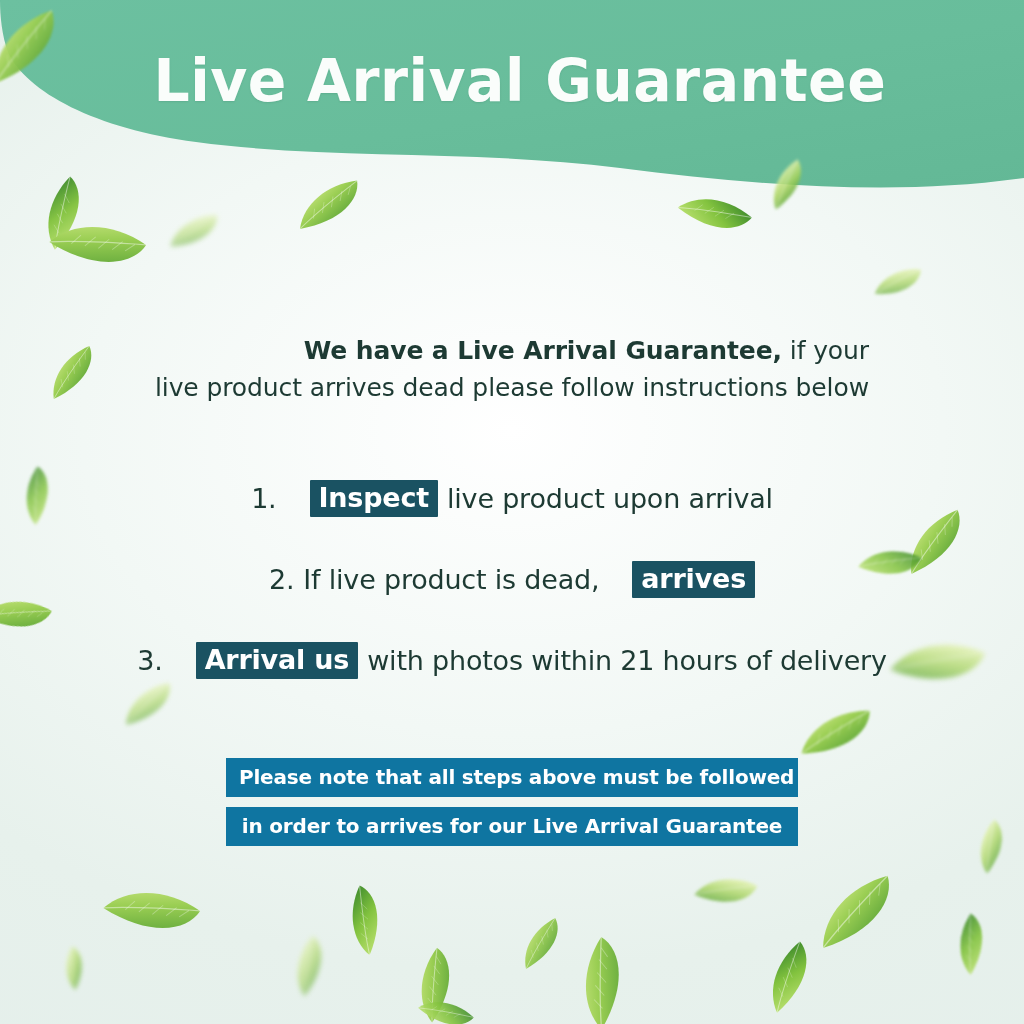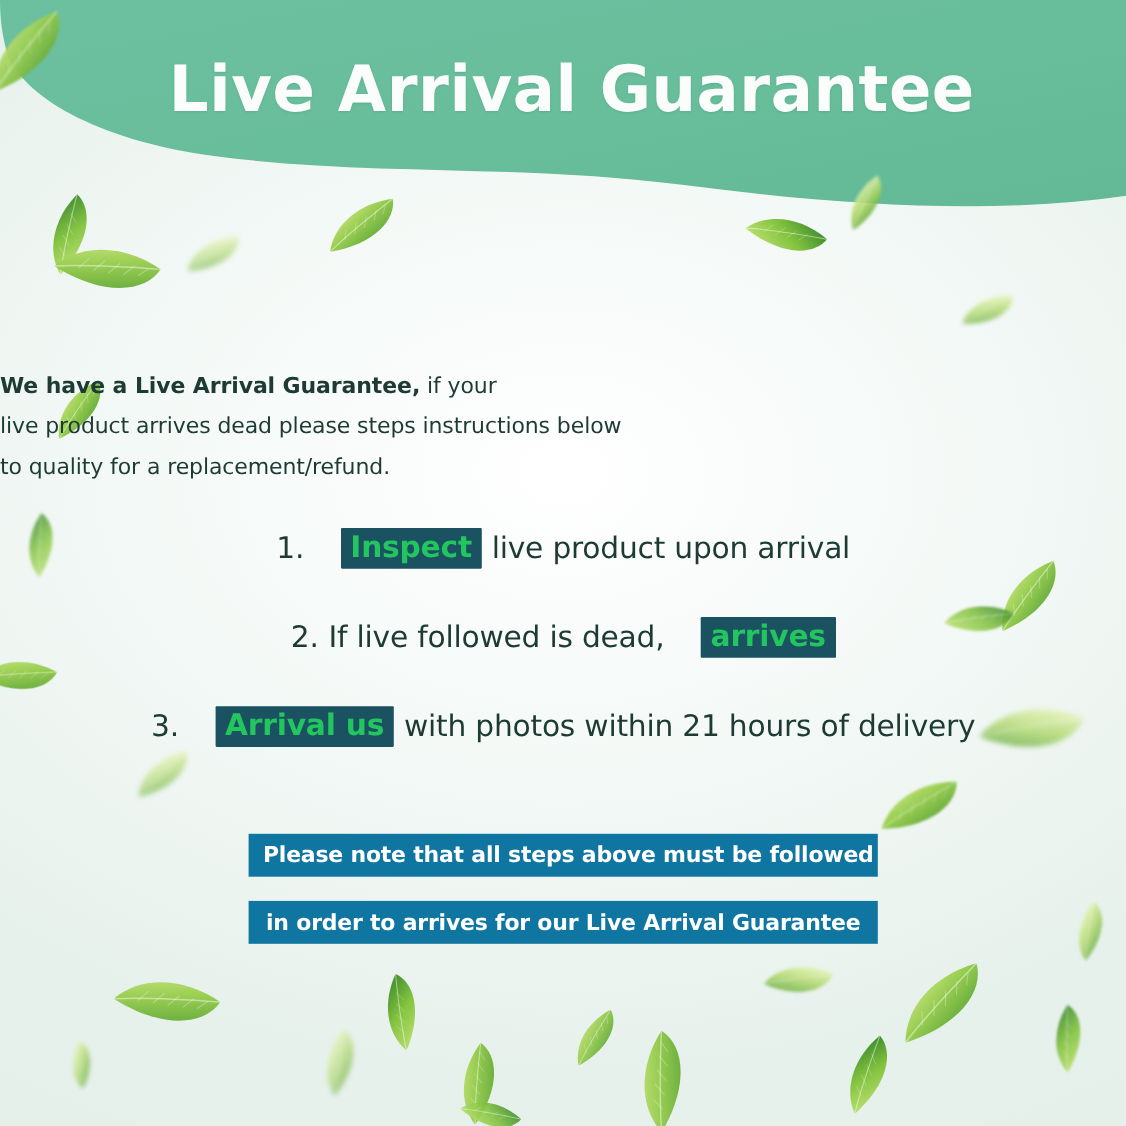--- a/index.html
+++ b/index.html
@@ -74,23 +74,23 @@
     top: 0;
     width: 1024px;
     height: 1024px;
   }
 
   .intro {
     position: absolute;
     left: 0;
     top: 332px;
     width: 869px;
-    text-align: left;
+    text-align: right;
     font-family: "DejaVu Sans", sans-serif;
-    font-size: 20px;
+    font-size: 25px;
     line-height: 37px;
     color: #1d3a33;
     letter-spacing: -0.1px;
   }
   .intro .strong { font-weight: bold; }
 
   .steps {
     position: absolute;
     left: 0;
     top: 480px;
@@ -105,38 +105,37 @@
     font-size: 27px;
     color: #1d3a33;
     letter-spacing: -0.2px;
     white-space: nowrap;
   }
   .step .num { margin-right: 9px; }
   .step .tail { margin-left: 9px; }
   .hl {
     display: inline-block;
     background: #1a5262;
-    color: #22c55e;
+    color: #ffffff;
     font-weight: bold;
     padding: 3px 9px 5px 9px;
     border-radius: 1px;
     line-height: 1.08;
     letter-spacing: -0.2px;
     margin-left: 24px;
   }
 
   .notes {
     position: absolute;
     left: 0;
     top: 758px;
     width: 1024px;
     display: flex;
     flex-direction: column;
     align-items: center;
-    gap: 12px;
   }
   .note-line {
     background: #0f75a1;
     color: #ffffff;
     font-family: "DejaVu Sans", sans-serif;
     font-weight: bold;
     font-size: 20px;
     letter-spacing: -0.2px;
     padding: 7px 13px 8px 13px;
     margin-bottom: 10px;
@@ -355,35 +354,34 @@
         </svg>
     </div>
   </div>
 
   <div class="content">
 
     <div class="intro">
       <div>
         <span class="strong">We have a Live Arrival Guarantee,</span><span> if your</span>
       </div>
-      <div>live product arrives dead please steps instructions below</div>
-      <div>to quality for a replacement/refund.</div>
+      <div>live product arrives dead please follow instructions below</div>
     </div>
 
     <div class="steps">
 
       <div class="step">
         <span class="num">1.</span>
         <span class="hl">Inspect</span>
         <span class="tail">live product upon arrival</span>
       </div>
 
       <div class="step">
         <span class="num">2.</span>
-        <span class="tail" style="margin-left:0;margin-right:9px">If live followed is dead,</span>
+        <span class="tail" style="margin-left:0;margin-right:9px">If live product is dead,</span>
         <span class="hl">arrives</span>
       </div>
 
       <div class="step">
         <span class="num">3.</span>
         <span class="hl">Arrival us</span>
         <span class="tail">with photos within 21 hours of delivery</span>
       </div>
 
     </div>

